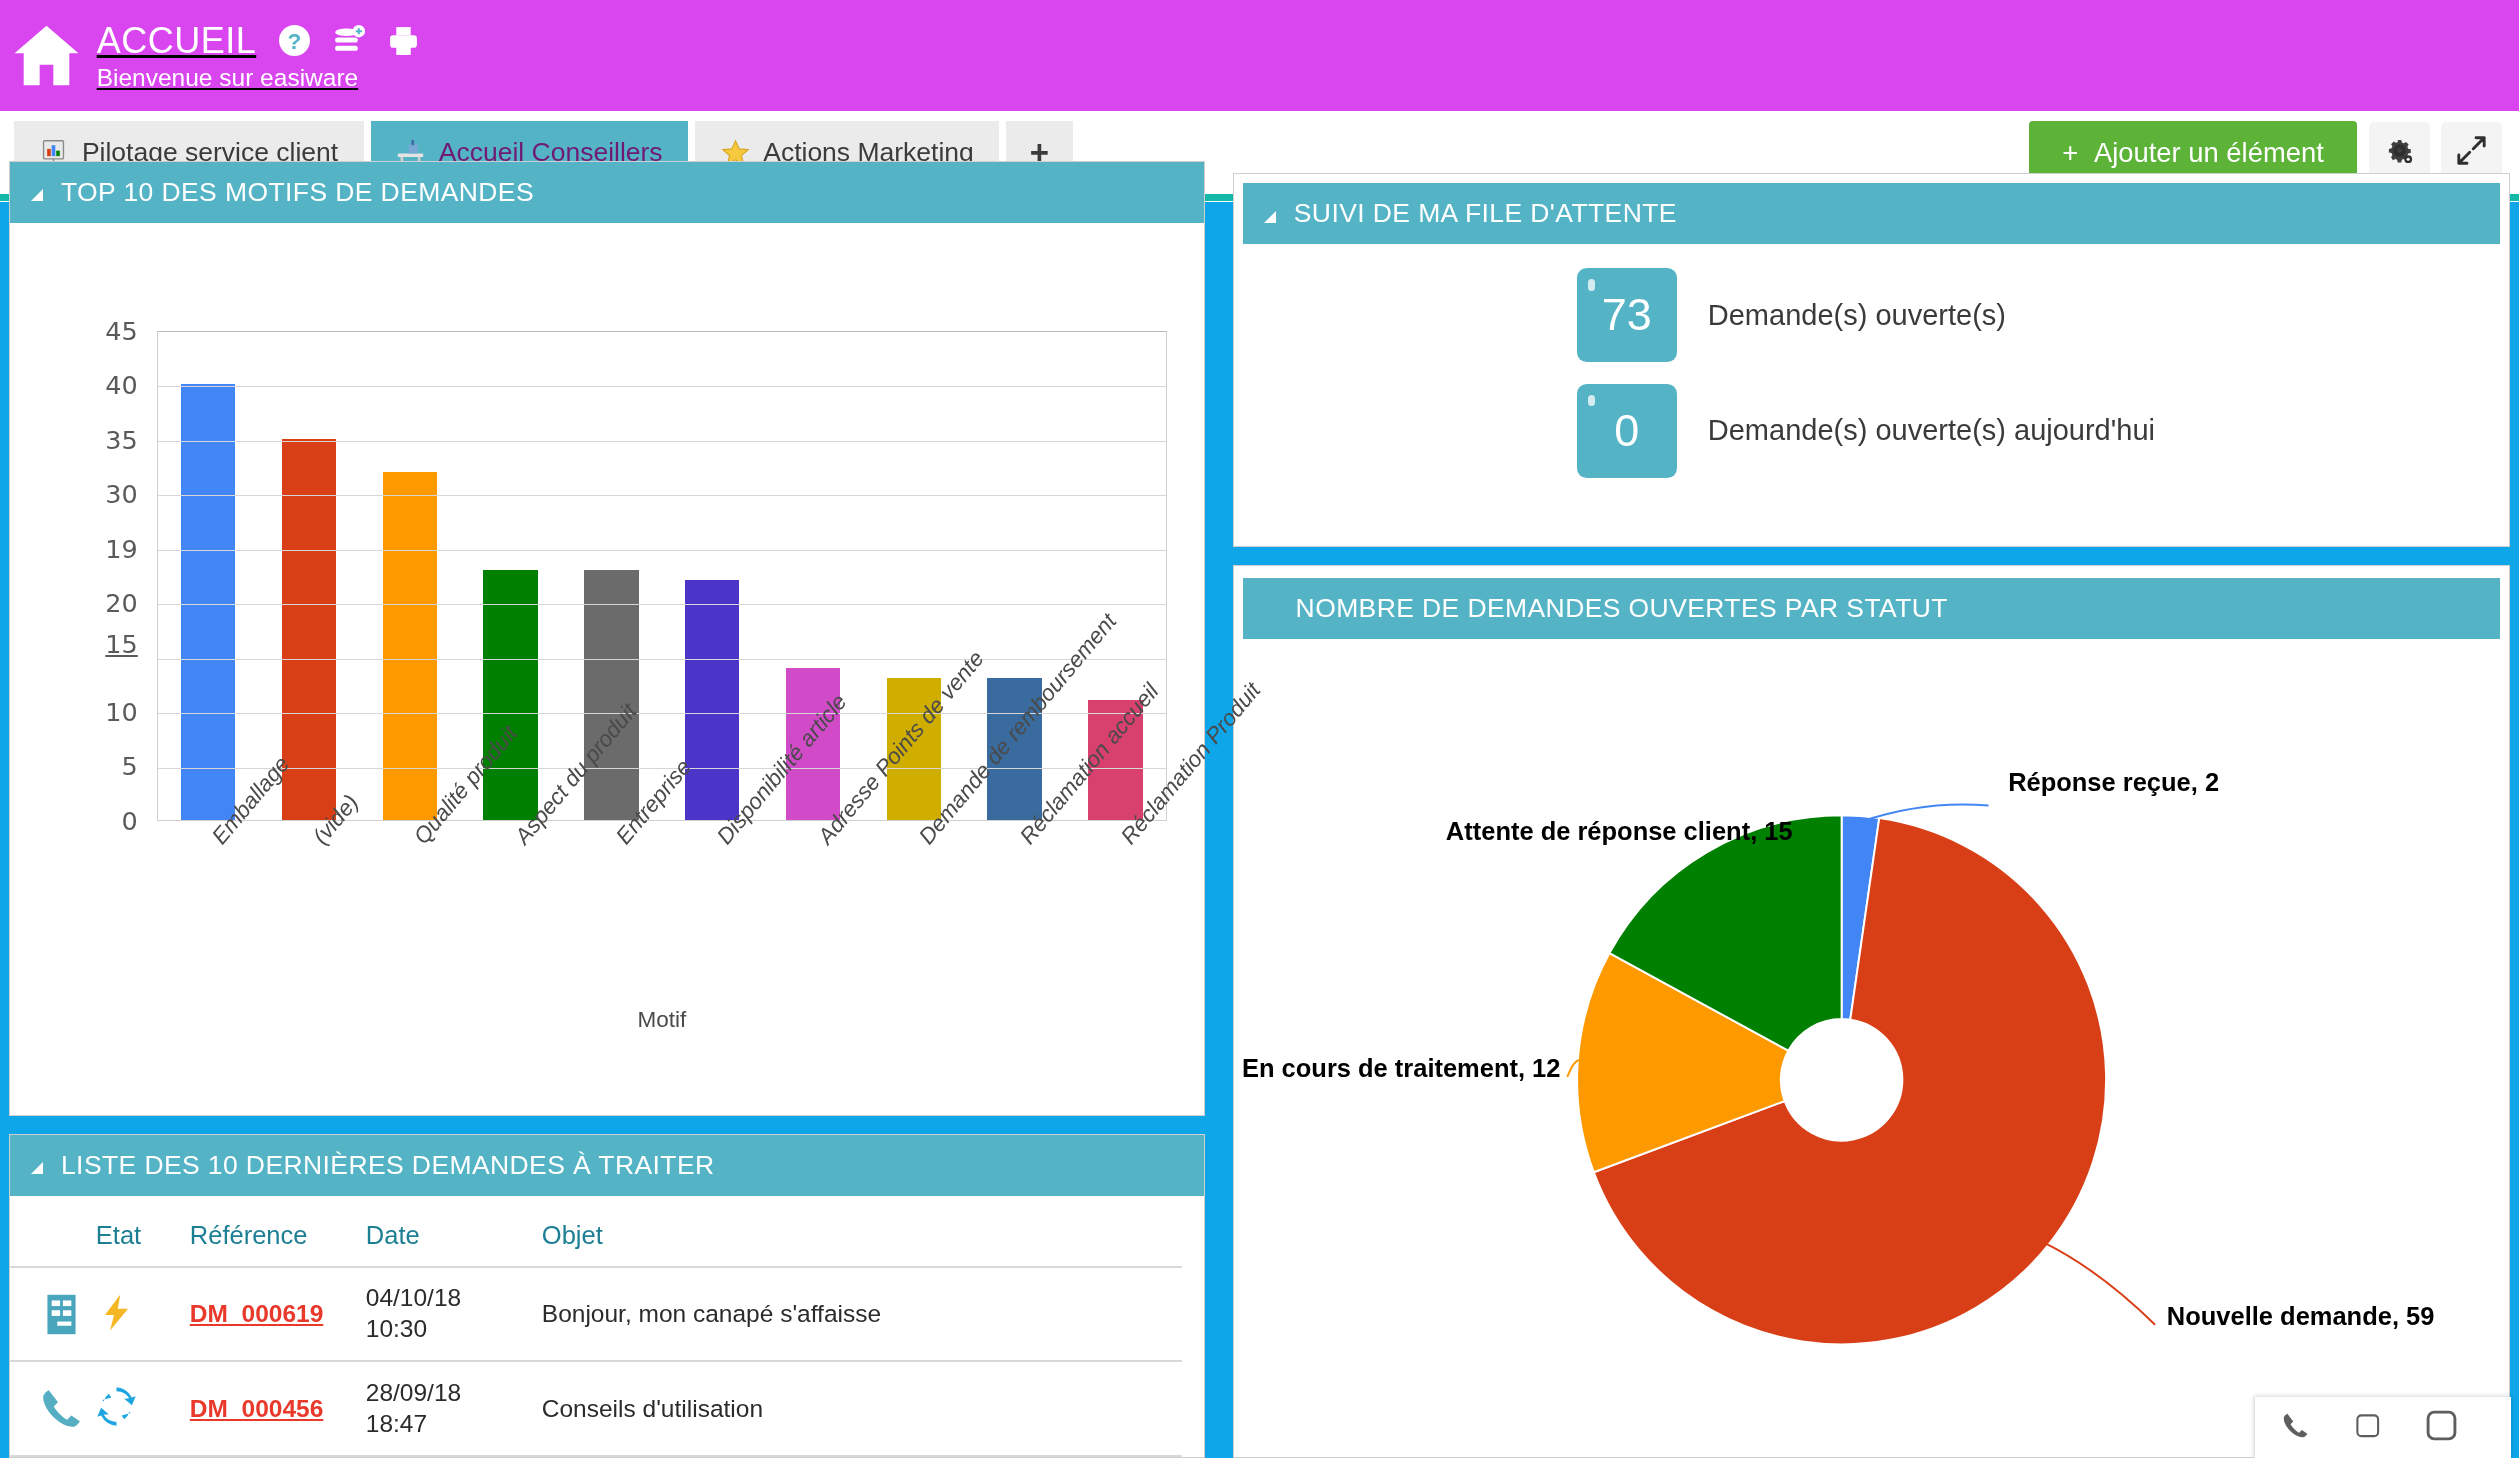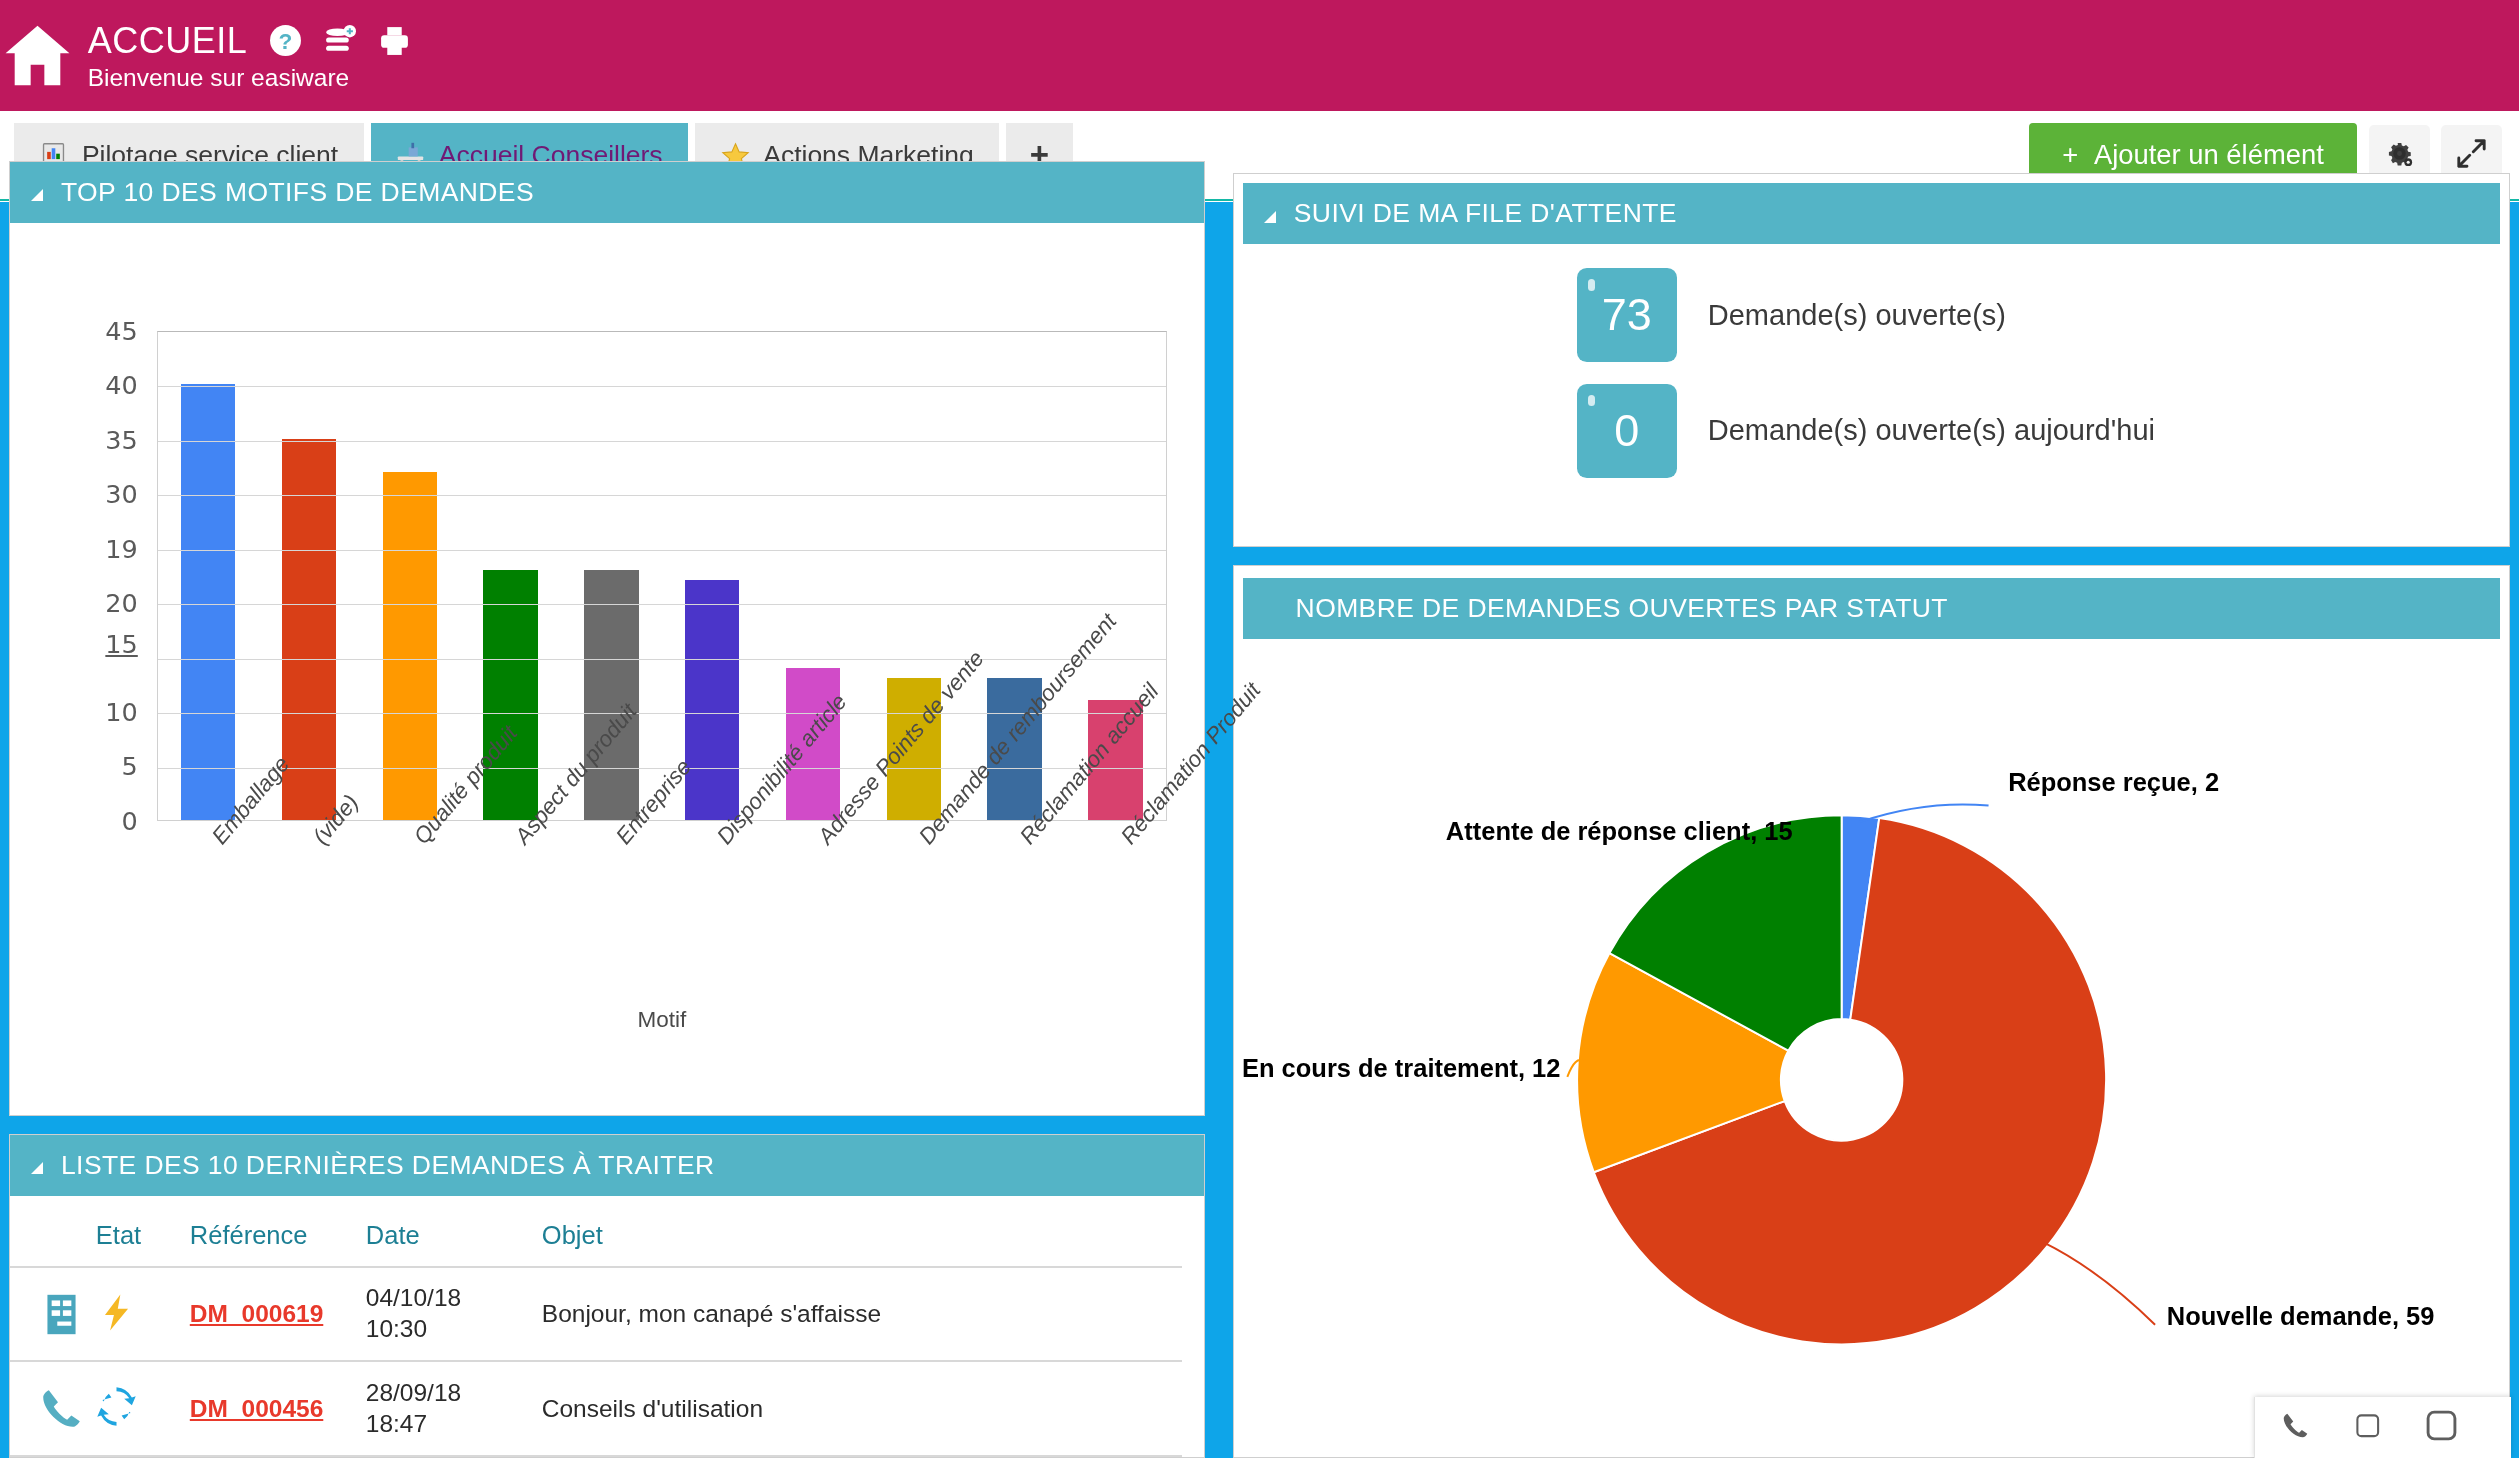--- a/index.html
+++ b/index.html
@@ -5,37 +5,38 @@
   * { box-sizing: border-box; margin: 0; padding: 0; }
   html, body {
     width: 2520px; height: 1458px;
     background: #ffffff;
     font-family: "Liberation Sans", sans-serif;
     overflow: hidden;
   }
 
   
   .topbar {
-    height: 111px; background: #be185d;
-    display: flex; align-items: center; padding-left: 1px;
+    height: 111px; background: #d946ef;
+    display: flex; align-items: center; padding-left: 10px;
     position: relative;
+    text-decoration: underline;
   }
   .home-icon { width: 73px; height: 73px; flex: 0 0 73px; margin-right: 13.7px; }
   .title-block { display: flex; flex-direction: column; justify-content: center; }
   .title-row { display: flex; align-items: center; gap: 21.6px; }
   .app-title { color: #fff; font-size: 36px; font-weight: 400; letter-spacing: 0.5px; }
   .hdr-ico { width: 33px; height: 33px; display: inline-block; }
   .welcome { color: #fff; font-size: 24.5px; margin-top: 2px; }
 
   
   .tabbar {
     height: 90px; background: #fff;
     display: flex; align-items: center;
     padding: 0 13.7px; position: relative;
-    border-bottom: 2px solid #14b8a6;
+    border-bottom: 7px solid #14b8a6;
   }
   .tab {
     height: 64px; display: flex; align-items: center; gap: 13.7px;
     padding: 0 25.5px; background: #ebebeb; color: #3b3b3b;
     font-size: 26.5px; margin-right: 6.9px; cursor: pointer;
     white-space: nowrap;
   }
   .tab.active { background: #54b4c6; color: #701a75; }
   .tab-ico { width: 29px; height: 29px; flex: 0 0 29px; }
   .tab.plus {

